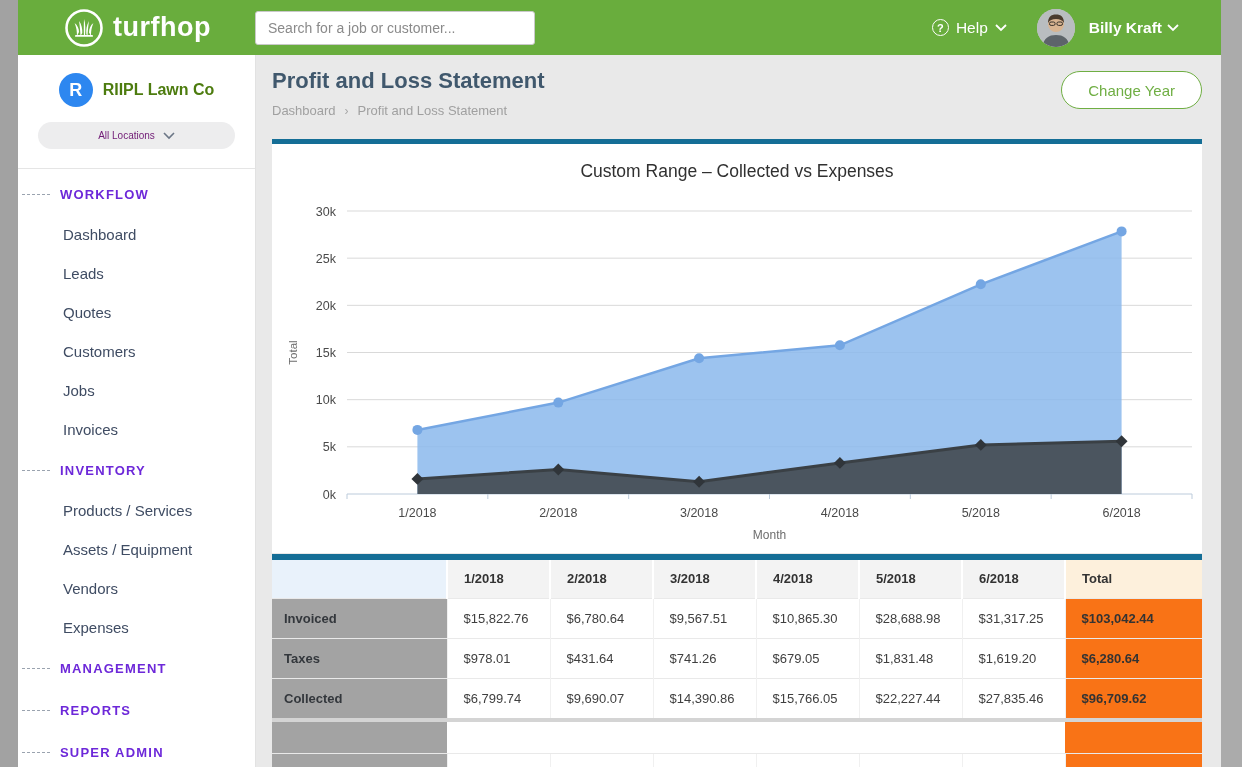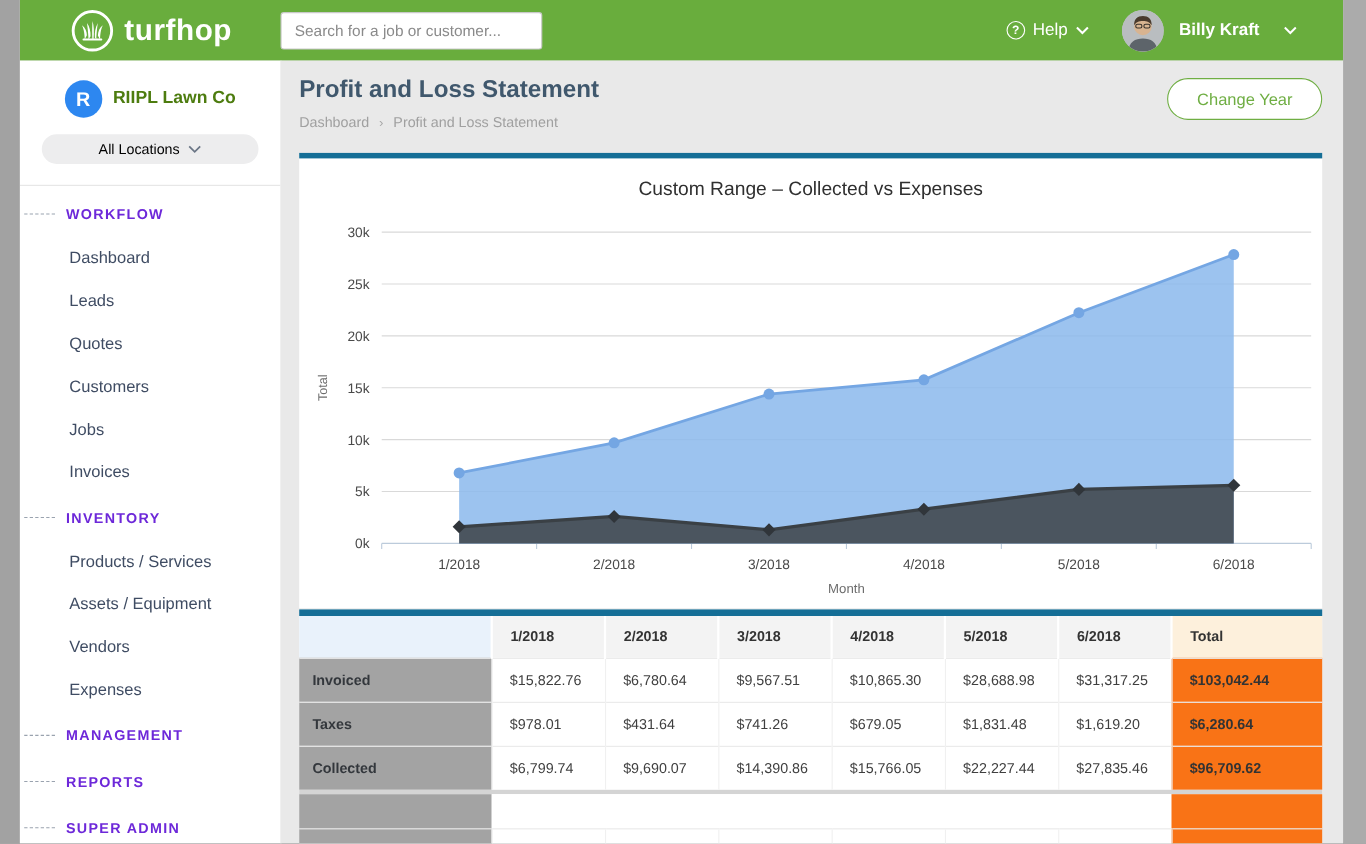--- a/index.html
+++ b/index.html
@@ -13,38 +13,38 @@
   .edge-right { right:0; width:21px; background:#ababab; }
 
   .app { position:absolute; left:18px; right:21px; top:0; bottom:0; display:flex; flex-direction:column; }
 
   
   .navbar { height:55px; flex:0 0 55px; background:#69ad3d; display:flex; align-items:center; color:#fff; }
   .brand { display:flex; align-items:center; margin-left:46px; gap:9px; cursor:pointer; }
   .brand-icon { width:40px; height:40px; }
   .brand-name { font-size:27px; font-weight:bold; letter-spacing:.5px; }
   .search-wrap { margin-left:44px; }
-  .search-input { width:238px; height:34px; border:1px solid #c9c9c9; border-radius:3px; padding:0 12px; font-size:14px; color:#555; outline:none; font-family:"Liberation Sans",sans-serif; }
+  .search-input { width:280px; height:34px; border:1px solid #c9c9c9; border-radius:3px; padding:0 12px; font-size:14px; color:#555; outline:none; font-family:"Liberation Sans",sans-serif; }
   .search-input::placeholder { color:#8a8a8a; }
   .nav-right { margin-left:auto; display:flex; align-items:center; gap:14px; padding-right:42px; }
   .help { display:flex; align-items:center; gap:7px; cursor:pointer; font-size:15.5px; }
   .help-q { width:17px; height:17px; border:1.5px solid #fff; border-radius:50%; font-size:11px; display:flex; align-items:center; justify-content:center; font-weight:bold; }
   .chev { width:12px; height:8px; display:inline-block; }
   .avatar { width:38px; height:38px; border-radius:50%; overflow:hidden; margin-left:16px; background:#c3c7ca; flex:0 0 38px; cursor:pointer; }
-  .user-name { font-size:15.5px; font-weight:bold; display:flex; align-items:center; gap:22px; cursor:pointer; }
+  .user-name { font-size:15.5px; font-weight:bold; display:flex; align-items:center; gap:5px; cursor:pointer; }
 
   
   .body { flex:1; display:flex; overflow:hidden; }
 
   
   .sidebar { width:238px; flex:0 0 238px; background:#fff; border-right:1px solid #e2e2e2; overflow:hidden; }
   .company-row { display:flex; align-items:center; justify-content:center; gap:10px; padding-top:18px; cursor:pointer; }
   .company-logo { width:34px; height:34px; border-radius:50%; background:#2d87f0; color:#fff; font-size:18px; font-weight:bold; display:flex; align-items:center; justify-content:center; }
   .company-name { font-size:16px; font-weight:700; color:#4d7c0f; }
-  .locations-pill { margin:15px 20px 0; height:27px; background:#ededee; border-radius:14px; display:flex; align-items:center; justify-content:center; gap:8px; font-size:13px; color:#000000; cursor:pointer; }
+  .locations-pill { margin:15px 20px 0; height:27px; background:#ededee; border-radius:14px; display:flex; align-items:center; justify-content:center; gap:8px; font-size:10px; color:#701a75; cursor:pointer; }
   .sidebar-divider { margin-top:19px; border-bottom:1px solid #e5e5e5; }
   .nav { padding-top:4px; }
   .nav-section-header { position:relative; padding:14px 0 13px 42px; font-size:13px; font-weight:bold; letter-spacing:1.2px; color:#6d28d9; cursor:pointer; }
   .nav-section-header::before { content:""; position:absolute; left:4px; top:50%; width:28px; border-top:1.5px dashed #9aa3af; }
   .nav-item { padding:11px 0 11px 45px; font-size:15px; color:#3f4c63; cursor:pointer; }
 
   
   .main { flex:1; background:#e9e9e9; padding:11px 19px 0 16px; overflow:hidden; }
   .page-header { display:flex; align-items:flex-start; margin-bottom:21px; }
   .page-title { font-size:22px; font-weight:bold; color:#40586d; line-height:30px; }

